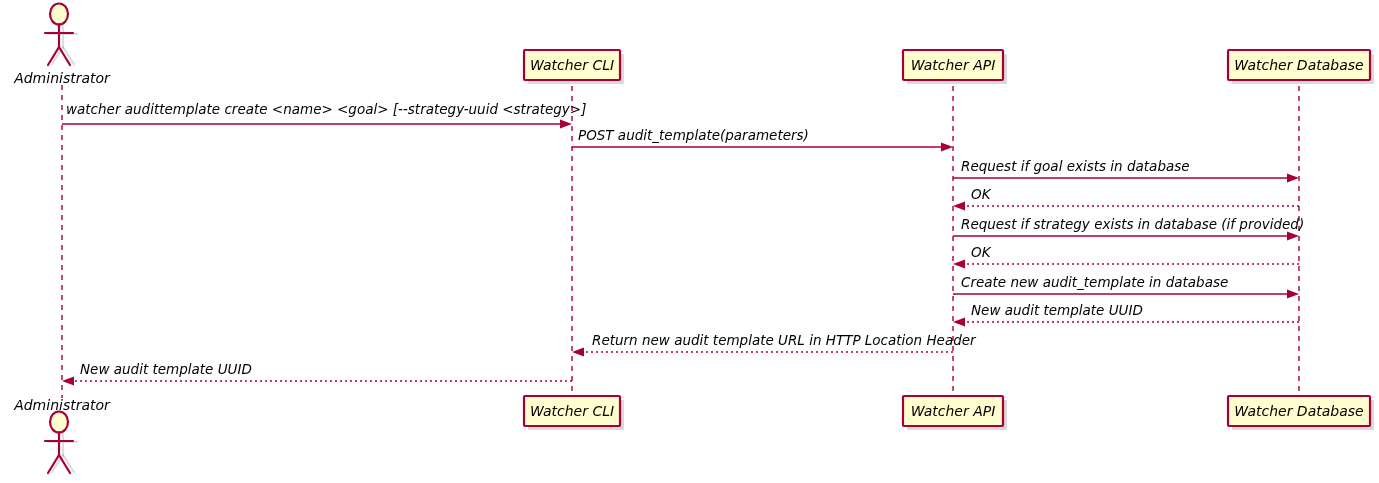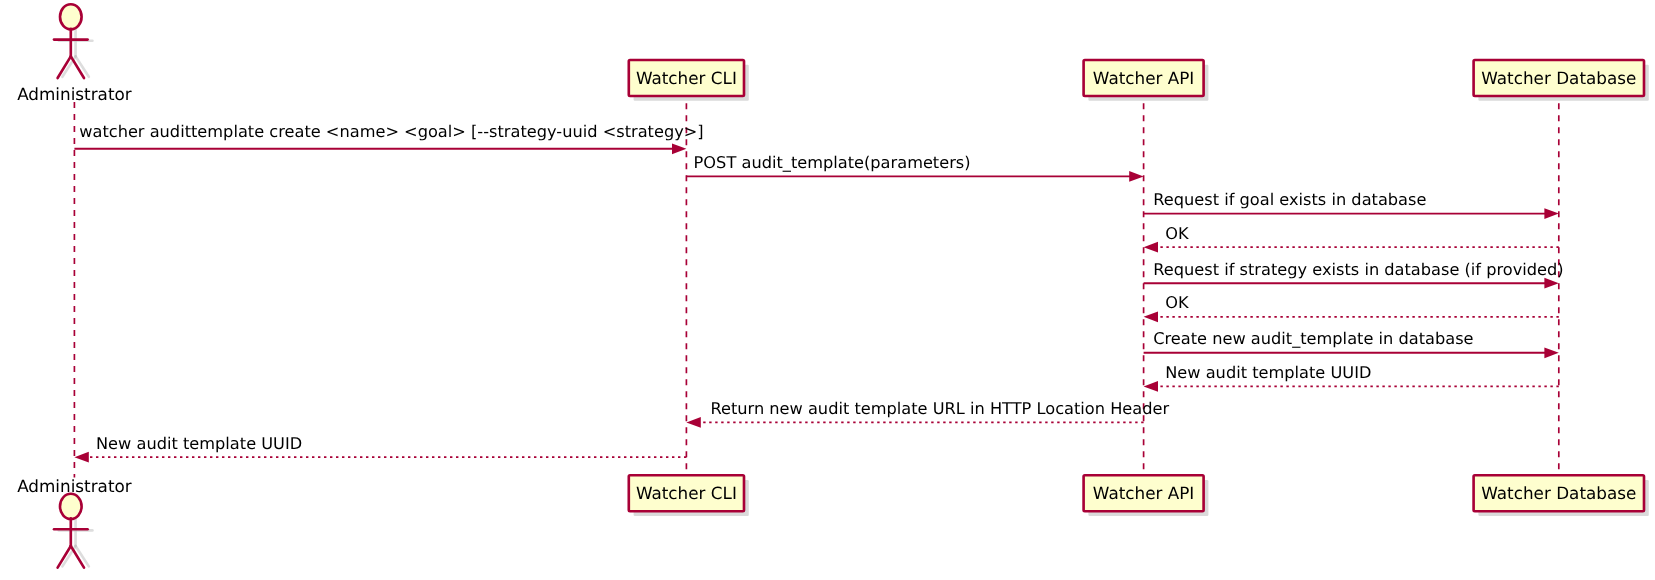--- a/index.html
+++ b/index.html
@@ -10,20 +10,21 @@
   }
   body {
     font-family: "DejaVu Sans", sans-serif;
   }
   #diagram-root {
     position: relative;
     width: 1379px;
     height: 483px;
     background: #FFFFFF;
     overflow: hidden;
+    font-style: italic;
   }
   #diagram-svg {
     position: absolute;
     left: 0;
     top: 0;
   }
   .lifeline {
     stroke: #A80036;
     stroke-width: 1.4;
     stroke-dasharray: 5,5;

